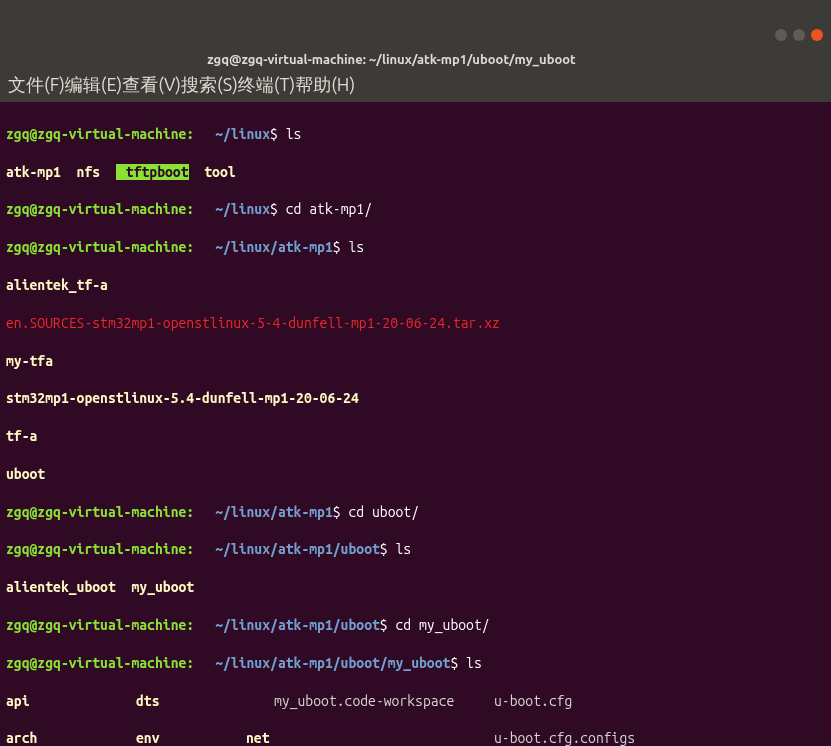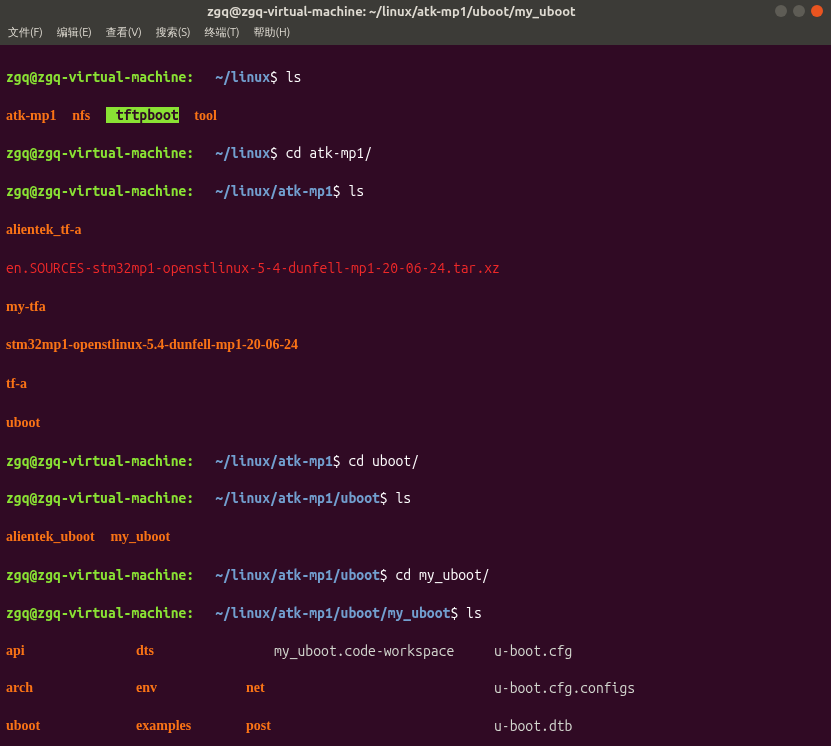--- a/index.html
+++ b/index.html
@@ -1,30 +1,30 @@
 <!DOCTYPE html>
 <html><head>
 <meta charset="utf-8">
 <style>
   * { margin: 0; padding: 0; box-sizing: border-box; }
   body { font-family: "Ubuntu Mono", "DejaVu Sans Mono", monospace; background: #2c001e; color: #fff; font-size: 14px; width: 831px; }
   .titlebar { background: #3c3b37; color: #dfdbd2; padding: 4px 8px; display: flex; align-items: center; font-family: Ubuntu, sans-serif; font-size: 13px; }
-  .titlebar .title { flex: 1; text-align: center; font-weight: bold; }
+  .titlebar .title { flex: 1; text-align: center; font-weight: bold; margin-top: 48px; }
   .winbtns { display: flex; gap: 6px; }
   .winbtn { width: 12px; height: 12px; border-radius: 50%; background: #5e5c55; display:inline-block; }
   .winbtn.close { background: #e95420; }
-  .menubar { background: #3c3b37; color: #dfdbd2; padding: 3px 8px 5px; font-family: Ubuntu, sans-serif; font-size: 11px; display: flex; gap: 14px; }
+  .menubar { background: #3c3b37; color: #dfdbd2; padding: 3px 8px 5px; font-family: Ubuntu, sans-serif; font-size: 18px; display: flex; }
   .menubar span { cursor: default; }
   .terminal { background: #300a24; padding: 4px 6px 10px; line-height: 1.35; white-space: pre; overflow: hidden; position: relative; }
   .line { white-space: pre; }
   .prompt-user { color: #8ae234; font-weight: bold; }
   .prompt-path { color: #729fcf; font-weight: bold; margin-left: 21px; }
   .prompt-dollar { color: #fff; }
   .cmd { color: #fff; }
-  .blue { color: #f97316; font-weight: bold; font-family: Liberation Serif, serif; }
+  .blue { color: #fef9c3; font-weight: bold; }
   .red { color: #ef2929; font-weight: normal; }
   .white { color: #d3d7cf; padding-left: 28px; }
   .hl { background: #8ae234; color: #300a24; font-weight: bold; padding-left: 10px; }
   .cols { display: grid; grid-template-columns: 130px 110px 220px 200px; }
 </style>
 </head>
 <body>
 
 <div class="titlebar">
   <span class="title">zgq@zgq-virtual-machine: ~/linux/atk-mp1/uboot/my_uboot</span>

